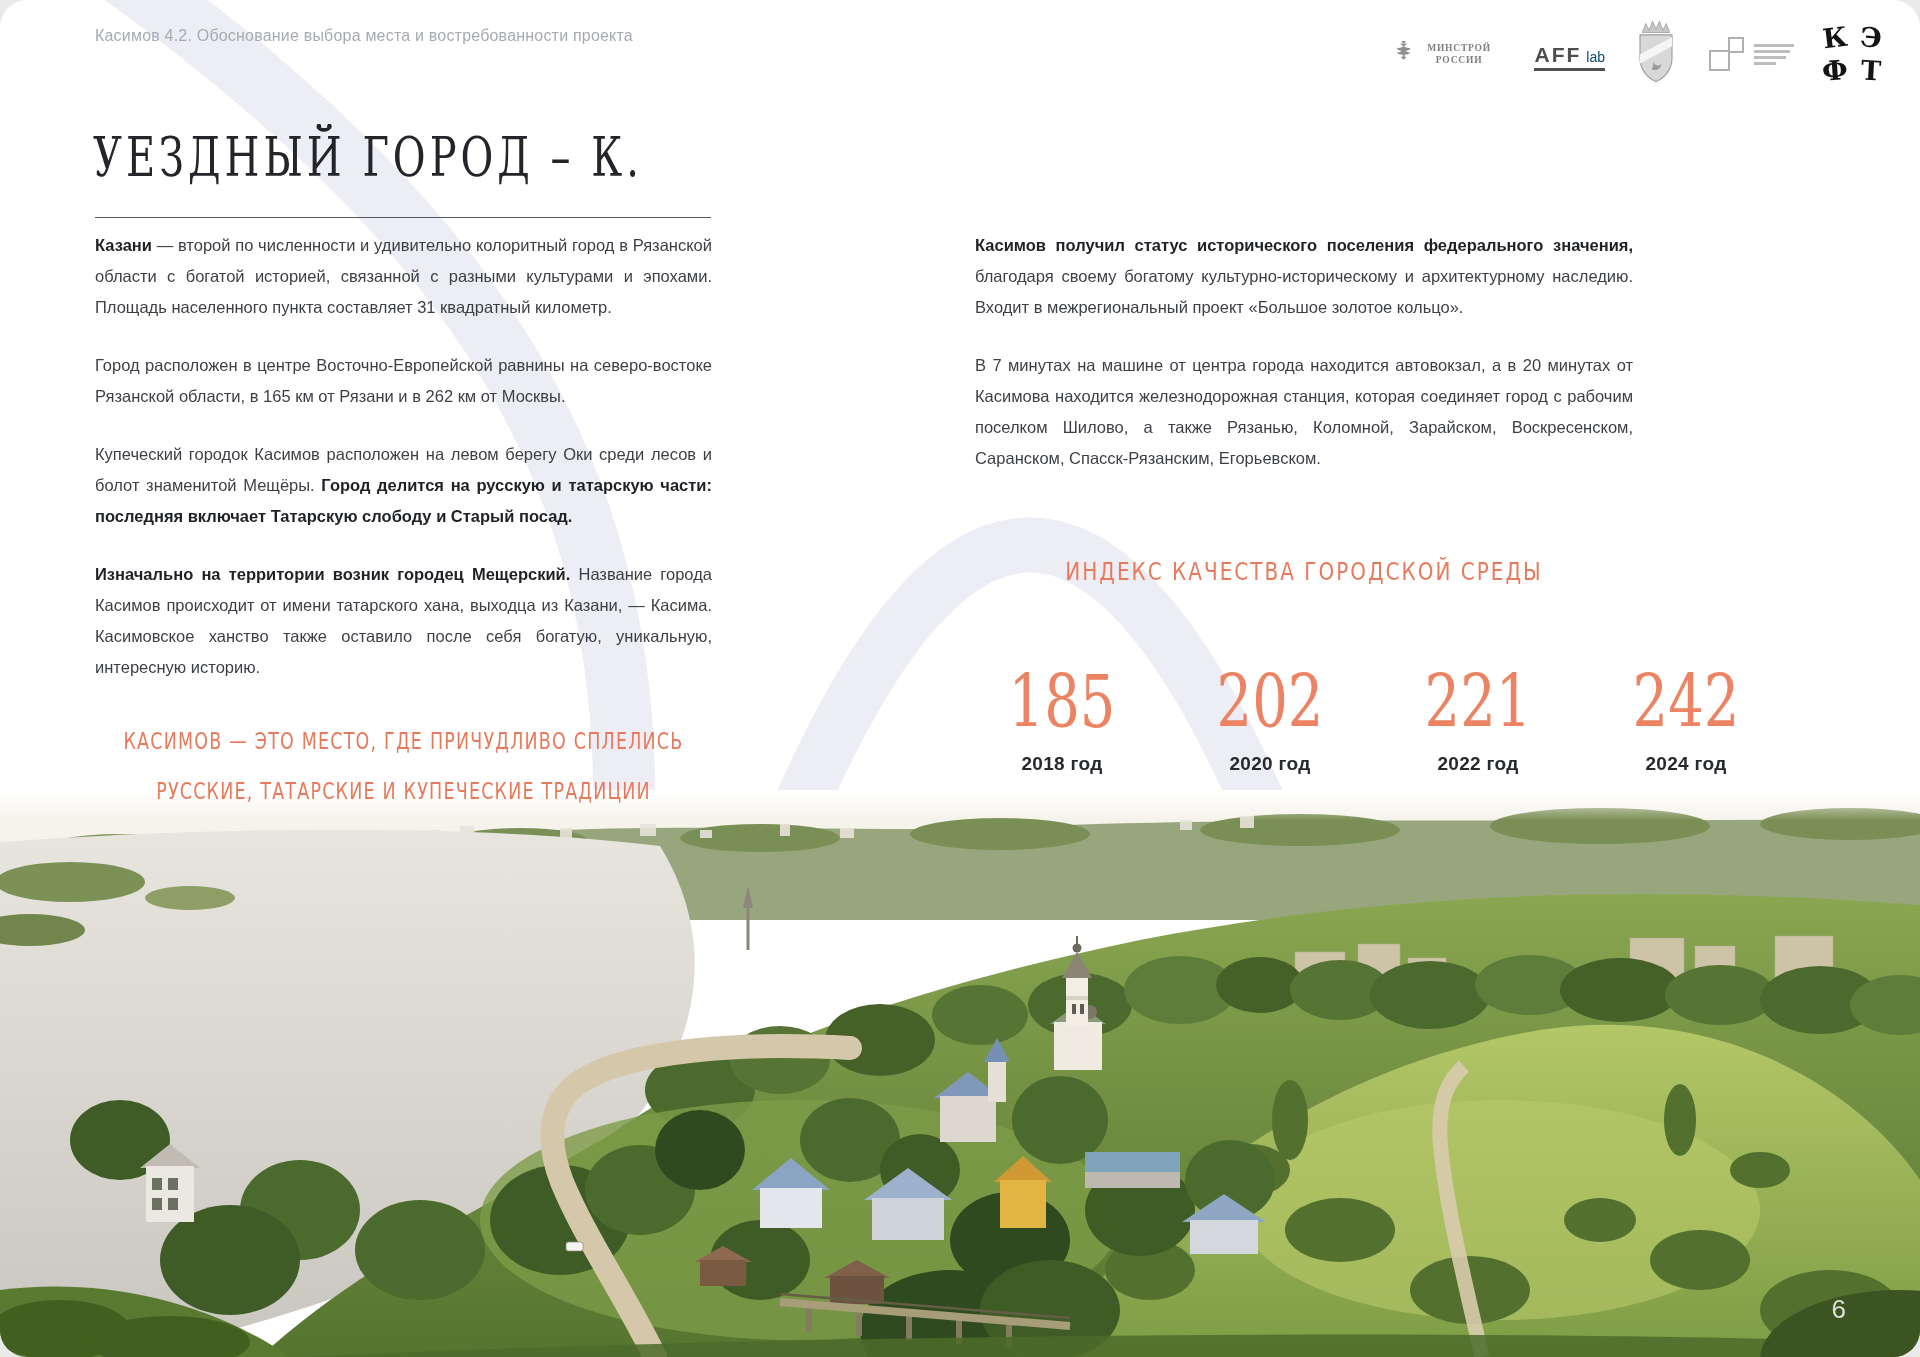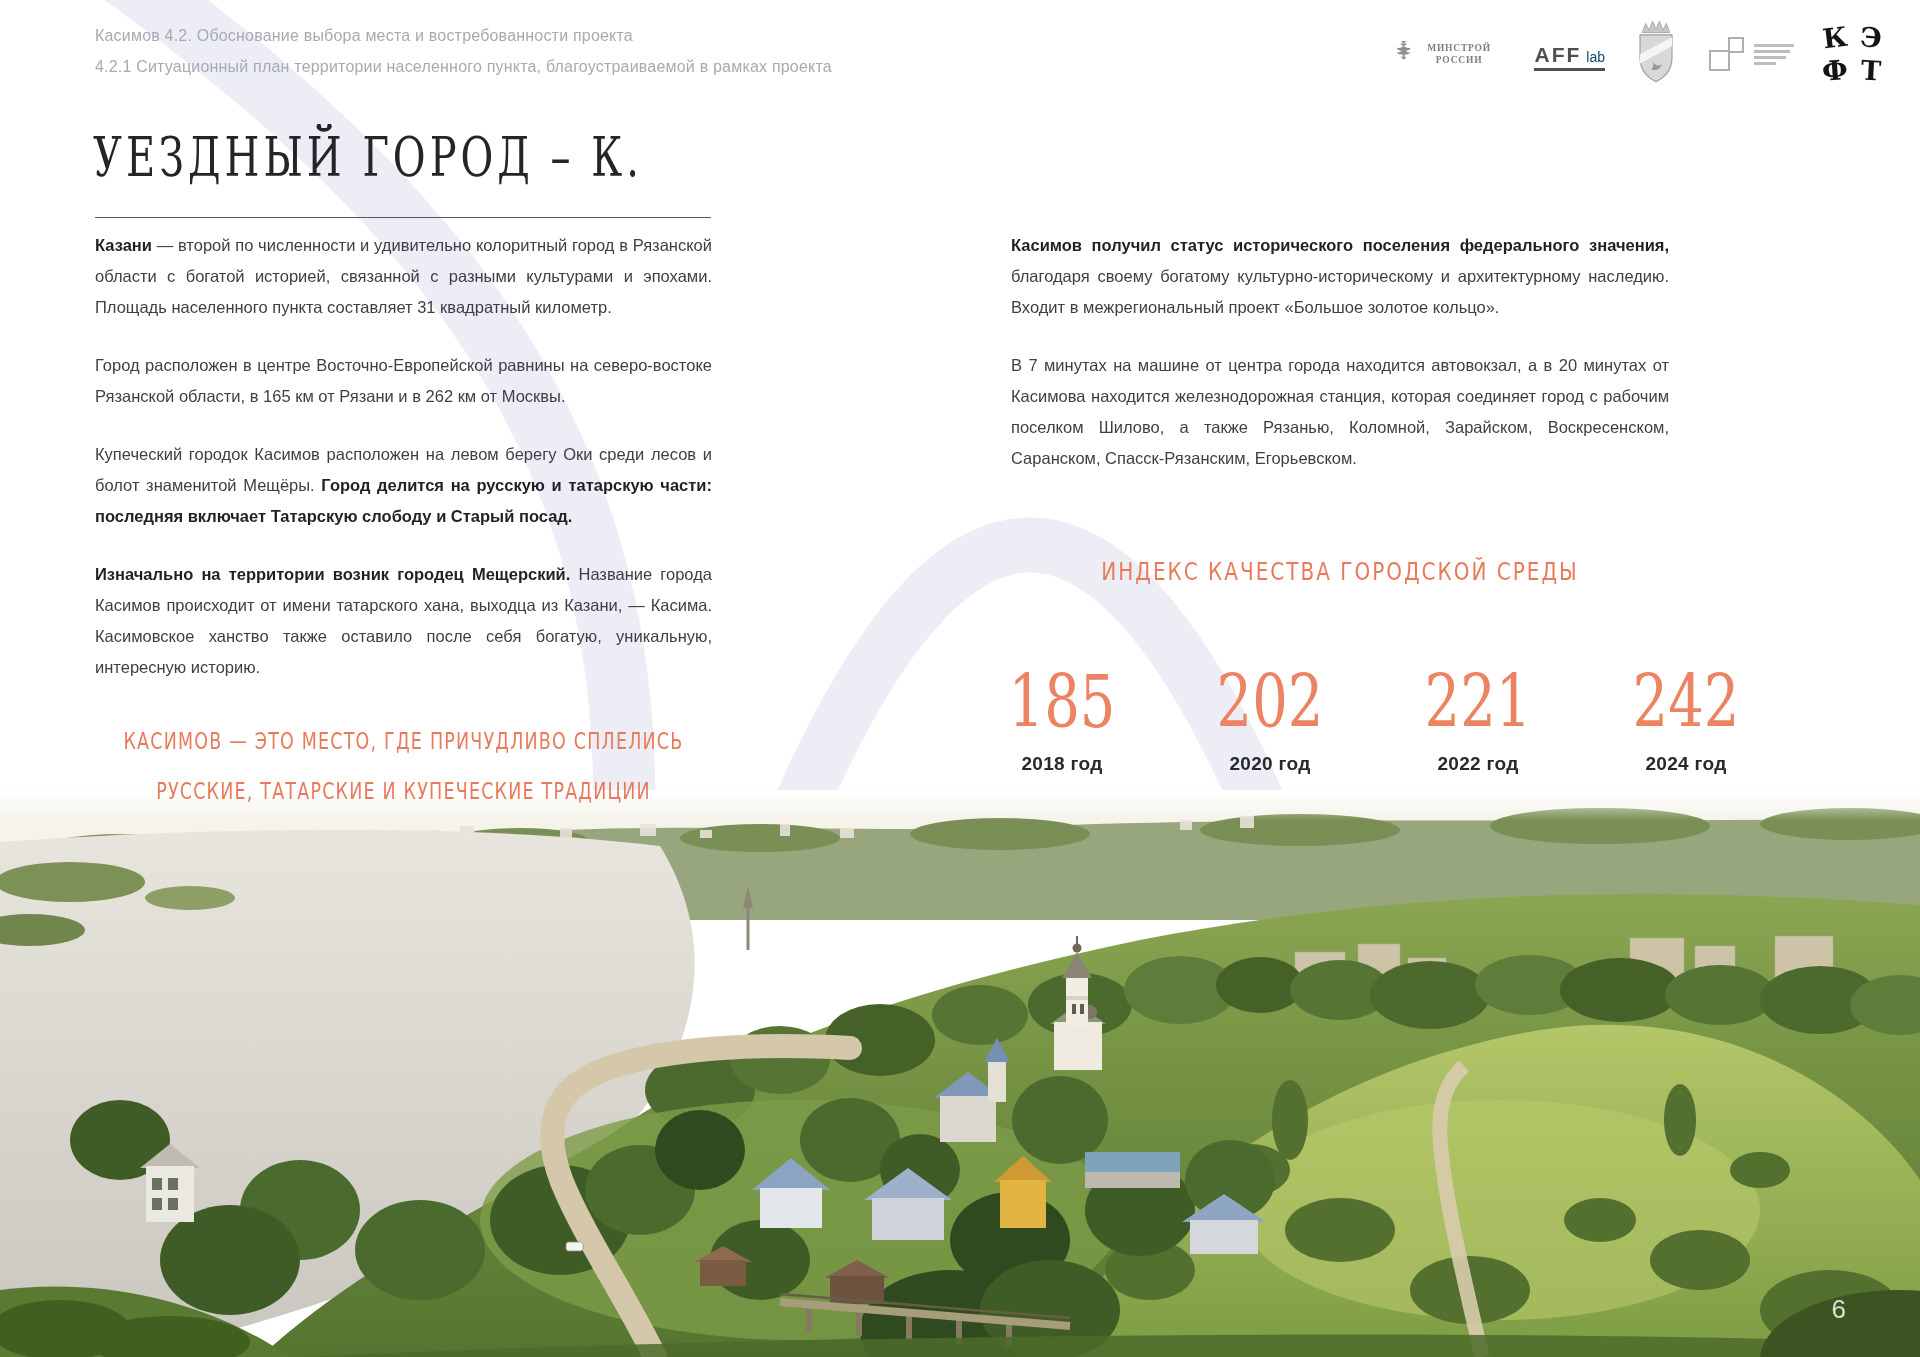--- a/index.html
+++ b/index.html
@@ -1,19 +1,20 @@
 <!DOCTYPE html>
 <html><head>
 <meta charset="utf-8">
 <style>
   html,body { margin:0; padding:0; background:#e9e9e9; }
   .page {
     position:relative; width:1920px; height:1357px; margin:0 auto;
     background:#ffffff; overflow:hidden;
     font-family:"Liberation Sans", sans-serif;
+    border-radius:27px;
   }
   
   .bg-curves { position:absolute; left:0; top:0; width:1920px; height:1357px; z-index:0; }
 
   
   .breadcrumbs { position:absolute; left:95px; top:20px; z-index:2; }
   .breadcrumbs div { font-size:16px; line-height:31px; color:#a6aab1; letter-spacing:.2px; }
 
   
   .logos { position:absolute; top:16px; right:36px; height:76px; display:flex; align-items:center; gap:28px; z-index:2; }
@@ -38,21 +39,21 @@
     position:absolute; left:93px; top:126px; z-index:2;
     font-family:"DejaVu Serif", serif; font-weight:400; font-size:40px;
     letter-spacing:4px; color:#23252a; transform:scaleY(1.35); transform-origin:left top;
     white-space:nowrap;
   }
   .rule { position:absolute; left:95px; top:217px; width:616px; height:1px; background:#55585e; z-index:2; }
 
   
   .col { position:absolute; top:230px; z-index:2; }
   .col-left  { left:95px;  width:617px; }
-  .col-right { left:975px; width:658px;margin-left:36px; }
+  .col-right { left:975px; width:658px; }
   .para { font-size:16.5px; line-height:31px; color:#3c3f45; text-align:justify; margin:0 0 27px 0; }
   .para .b { font-weight:bold; color:#1e2125; }
 
   .display { font-family:"DejaVu Sans", sans-serif; color:#e87a5b; text-align:center; }
   .quote {
     margin-top:34px; font-size:17.5px; line-height:39px; letter-spacing:1.2px;
     transform:scaleY(1.28); transform-origin:center top;
   }
   .index-title {
     margin-top:80px; font-size:20px; line-height:26px; letter-spacing:2px;
@@ -79,21 +80,20 @@
 
 <div class="page">
 
   <svg class="bg-curves" viewBox="0 0 1920 1357" fill="none">
     <path d="M -60,-150 C 420,160 660,420 620,900" stroke="#EDEDF6" stroke-width="62" stroke-linecap="round"></path>
     <path d="M 770,880 Q 1030,210 1290,880" stroke="#EDEDF6" stroke-width="55" stroke-linecap="round"></path>
   </svg>
 
   <div class="breadcrumbs">
     <div>Касимов 4.2. Обоснование выбора места и востребованности проекта</div>
-    <div>4.2.1 Ситуационный план территории населенного пункта, благоустраиваемой в рамках проекта</div>
   </div>
 
   <div class="logos">
     <div class="logo-minstroy">
       <span>
         <svg width="28" height="28" viewBox="0 0 24 24">
             <path d="M12 2.6c-1 2-3 2.5-4.6 2 .3 1.5 1.5 2.2 2.6 2.3-2 1.7-4.5 2.2-6 1.2.5 2 2.5 3 4.5 2.8-1.5 1.4-3.2 1.7-4.5 1.4 1 1.8 3 2.3 5 1.6l.4 2.2h-2l2.6 2.6 2.6-2.6h-2l.4-2.2c2 .7 4-.2 5-1.6-1.3.3-3 0-4.5-1.4 2 .2 4-.8 4.5-2.8-1.5 1-4 .5-6-1.2 1.1-.1 2.3-.8 2.6-2.3-1.6.5-3.6 0-4.6-2z" fill="#8e8e8e"></path>
           </svg>
       </span>
       <div class="minstroy-text">

